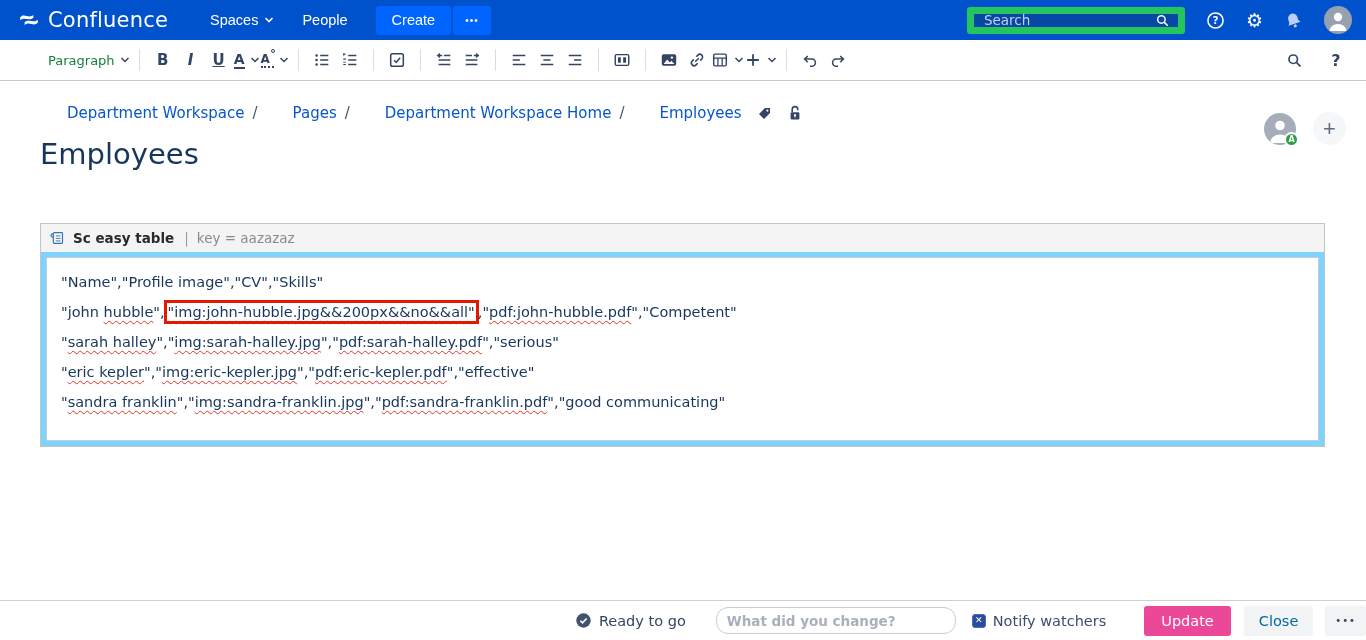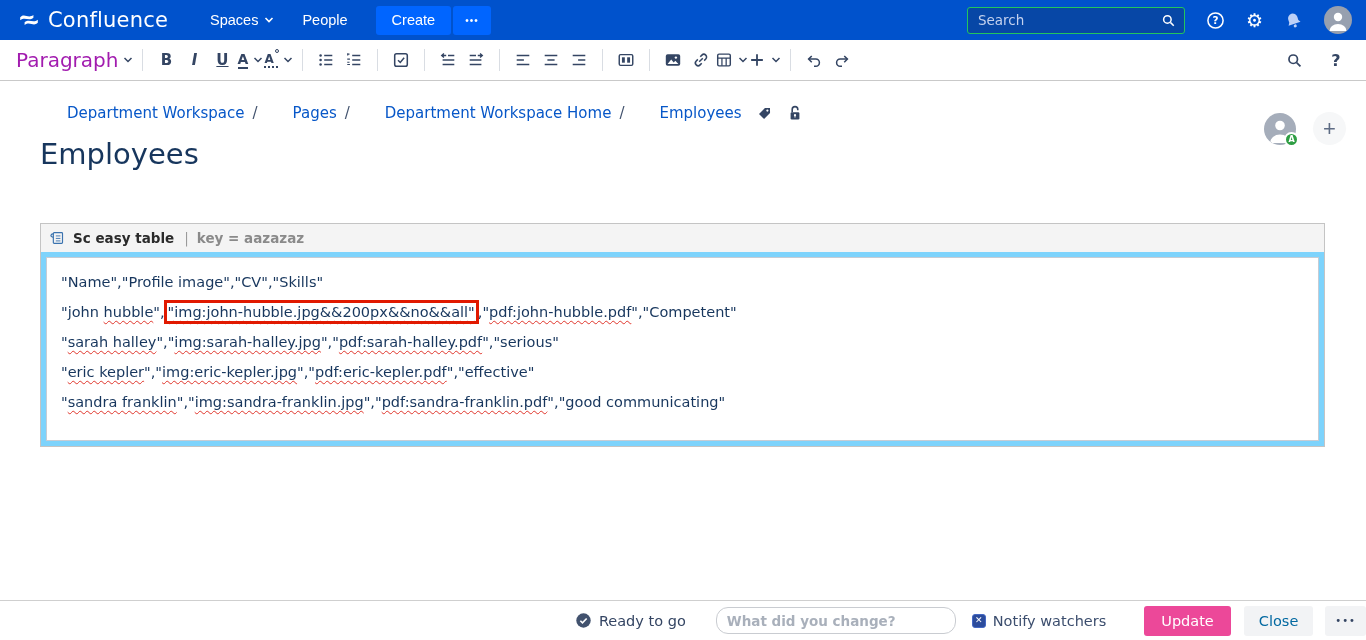--- a/index.html
+++ b/index.html
@@ -7,32 +7,32 @@
   body { font-family:"DejaVu Sans","Liberation Sans",sans-serif; background:#fff; overflow:hidden; position:relative; }
 
   
   .topnav { height:40px; background:#0052CC; display:flex; align-items:center; padding:0 14px 0 18px; color:#fff; }
   .brand { display:flex; align-items:center; gap:8px; margin-right:28px; }
   .brand-name { font-size:21px; font-weight:500; color:#fff; letter-spacing:.2px; }
   .nav-item { display:flex; align-items:center; gap:6px; color:#ffffff; font-size:14.5px; padding:0 14px; height:40px; cursor:pointer; background:none; border:none; }
   .btn-create { background:#0065FF; color:#fff; border:none; border-radius:3px; height:29px; padding:0 16px; font-size:14.5px; margin-left:14px; cursor:pointer; }
   .btn-navmore { background:#0065FF; color:#fff; border:none; border-radius:3px; height:29px; padding:0 12px; font-size:10px; letter-spacing:1px; margin-left:2px; cursor:pointer; }
   .nav-right { margin-left:auto; display:flex; align-items:center; gap:21px; }
-  .nav-search { display:flex; align-items:center; width:218px; height:27px; background:#0747A6; border:1px solid #22c55e; border-radius:3px; padding:0 8px 0 10px; }
+  .nav-search { display:flex; align-items:center; width:218px; height:27px; background:#0747A6; border:7px solid #22c55e; border-radius:3px; padding:0 8px 0 10px; }
   .nav-search input { flex:1; background:transparent; border:none; outline:none; color:#e8eefb; font-size:13.5px; font-family:inherit; }
   .nav-search input::placeholder { color:#c3d1ee; }
   .nav-iconbtn { background:none; border:none; cursor:pointer; display:flex; align-items:center; color:#fff; }
   .gear-glyph { font-size:19px; color:#fff; line-height:1; }
   .avatar-nav { width:28px; height:28px; border-radius:50%; background:#97A0AF; position:relative; overflow:hidden; }
 
   
   .toolbar { height:41px; background:#fff; border-bottom:1px solid #c9c9c9; display:flex; align-items:center; padding:0 16px; color:#344563; }
   .tb { height:30px; min-width:28px; background:none; border:none; border-radius:3px; display:flex; align-items:center; justify-content:center; gap:5px; color:#344563; cursor:pointer; font-family:inherit; }
   .tb-sep { width:1px; height:22px; background:#d9dde3; margin:0 9px; }
-  .para-label { font-size:20px; color:#a21caf; }
+  .para-label { font-size:13px; color:#15803d;margin-left:32px; }
   .glyph-b { font-weight:700; font-size:15px; }
   .glyph-i { font-style:italic; font-size:15px; font-weight:600; }
   .glyph-u { text-decoration:underline; font-size:15px; font-weight:600; }
   .glyph-a { font-weight:700; font-size:14px; border-bottom:2px solid #344563; line-height:1.15; }
   .fmt-a { position:relative; font-size:12px; font-weight:700; border-bottom:2px dotted #344563; line-height:1.2; padding-right:4px; }
   .fmt-a .ring { position:absolute; top:-3px; right:-1px; width:4px; height:4px; border:1px solid #344563; border-radius:50%; }
   .tb-right { margin-left:auto; display:flex; align-items:center; gap:14px; }
   .glyph-q { font-size:16px; font-weight:700; color:#344563; }
 
   
@@ -45,21 +45,21 @@
   .corner-tools { position:absolute; top:8px; right:20px; display:flex; align-items:center; gap:17px; }
   .avatar-page { width:32px; height:32px; border-radius:50%; background:#A5ADBA; position:relative; }
   .avatar-badge { position:absolute; right:-3px; bottom:-2px; width:15px; height:15px; border-radius:50%; background:#2F9E44; border:2px solid #fff; color:#fff; font-size:8px; font-weight:700; display:flex; align-items:center; justify-content:center; }
   .btn-plus { width:33px; height:33px; border-radius:50%; background:#f6f7f8; border:none; color:#5E6C84; font-size:22px; font-weight:400; line-height:1; cursor:pointer; display:flex; align-items:center; justify-content:center; }
 
   
   .macro { margin-top:52px; border:1px solid #c4c4c4; background:#7dd3fc; }
   .macro-header { height:28px; background:#f4f4f4; display:flex; align-items:center; gap:8px; padding:0 9px; font-size:13.5px; }
   .macro-name { color:#2b2b2b; font-weight:600; }
   .macro-div { color:#9a9a9a; margin-left:2px; }
-  .macro-params { color:#8a8a8a;font-weight:bold; }
+  .macro-params { color:#8a8a8a; }
   .macro-body { padding:5px; }
   .macro-inner { border:1px solid #c6ccd4; min-height:184px; padding:9px 0 10px; background:#fff; }
   .csv-line { padding:0 14px; line-height:30px; font-size:14.5px; color:#17365D; white-space:pre; }
   .sq { text-decoration:underline; text-decoration-style:wavy; text-decoration-color:#e0362c; text-decoration-thickness:1px; text-underline-offset:3px; text-decoration-skip-ink:none; }
   .redbox { outline:3px solid #E11900; outline-offset:1px; margin:0 3px; }
 
   
   .footer { position:absolute; left:0; bottom:0; width:100%; height:40px; background:#fff; border-top:1px solid #cfcfcf; display:flex; align-items:center; justify-content:flex-end; }
   .status { display:flex; align-items:center; gap:7px; font-size:14.5px; color:#344563; margin-right:30px; }
   .change-input { width:240px; height:27px; border:1px solid #c9ccd1; border-radius:12px; padding:0 10px; font-size:13.5px; color:#15803d; font-family:inherit; outline:none; margin-right:16px;font-weight:bold; }

